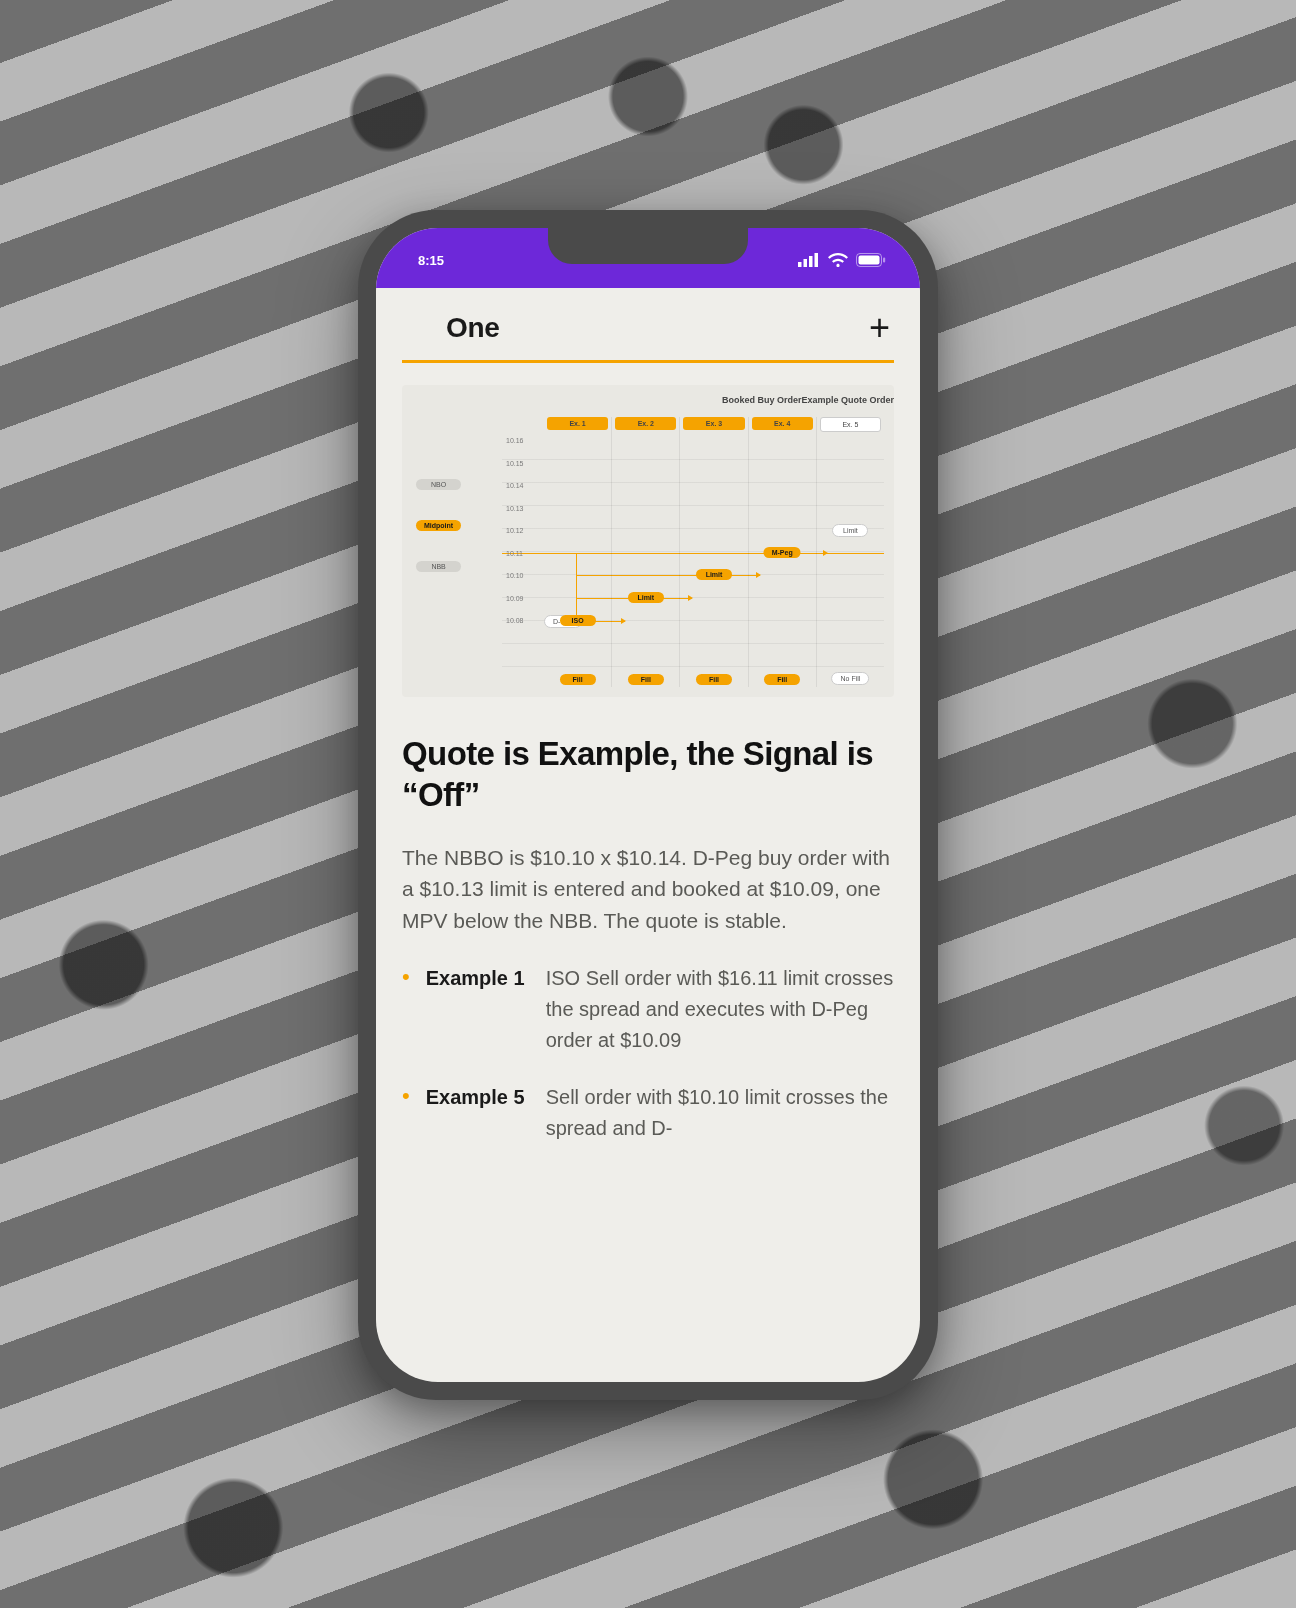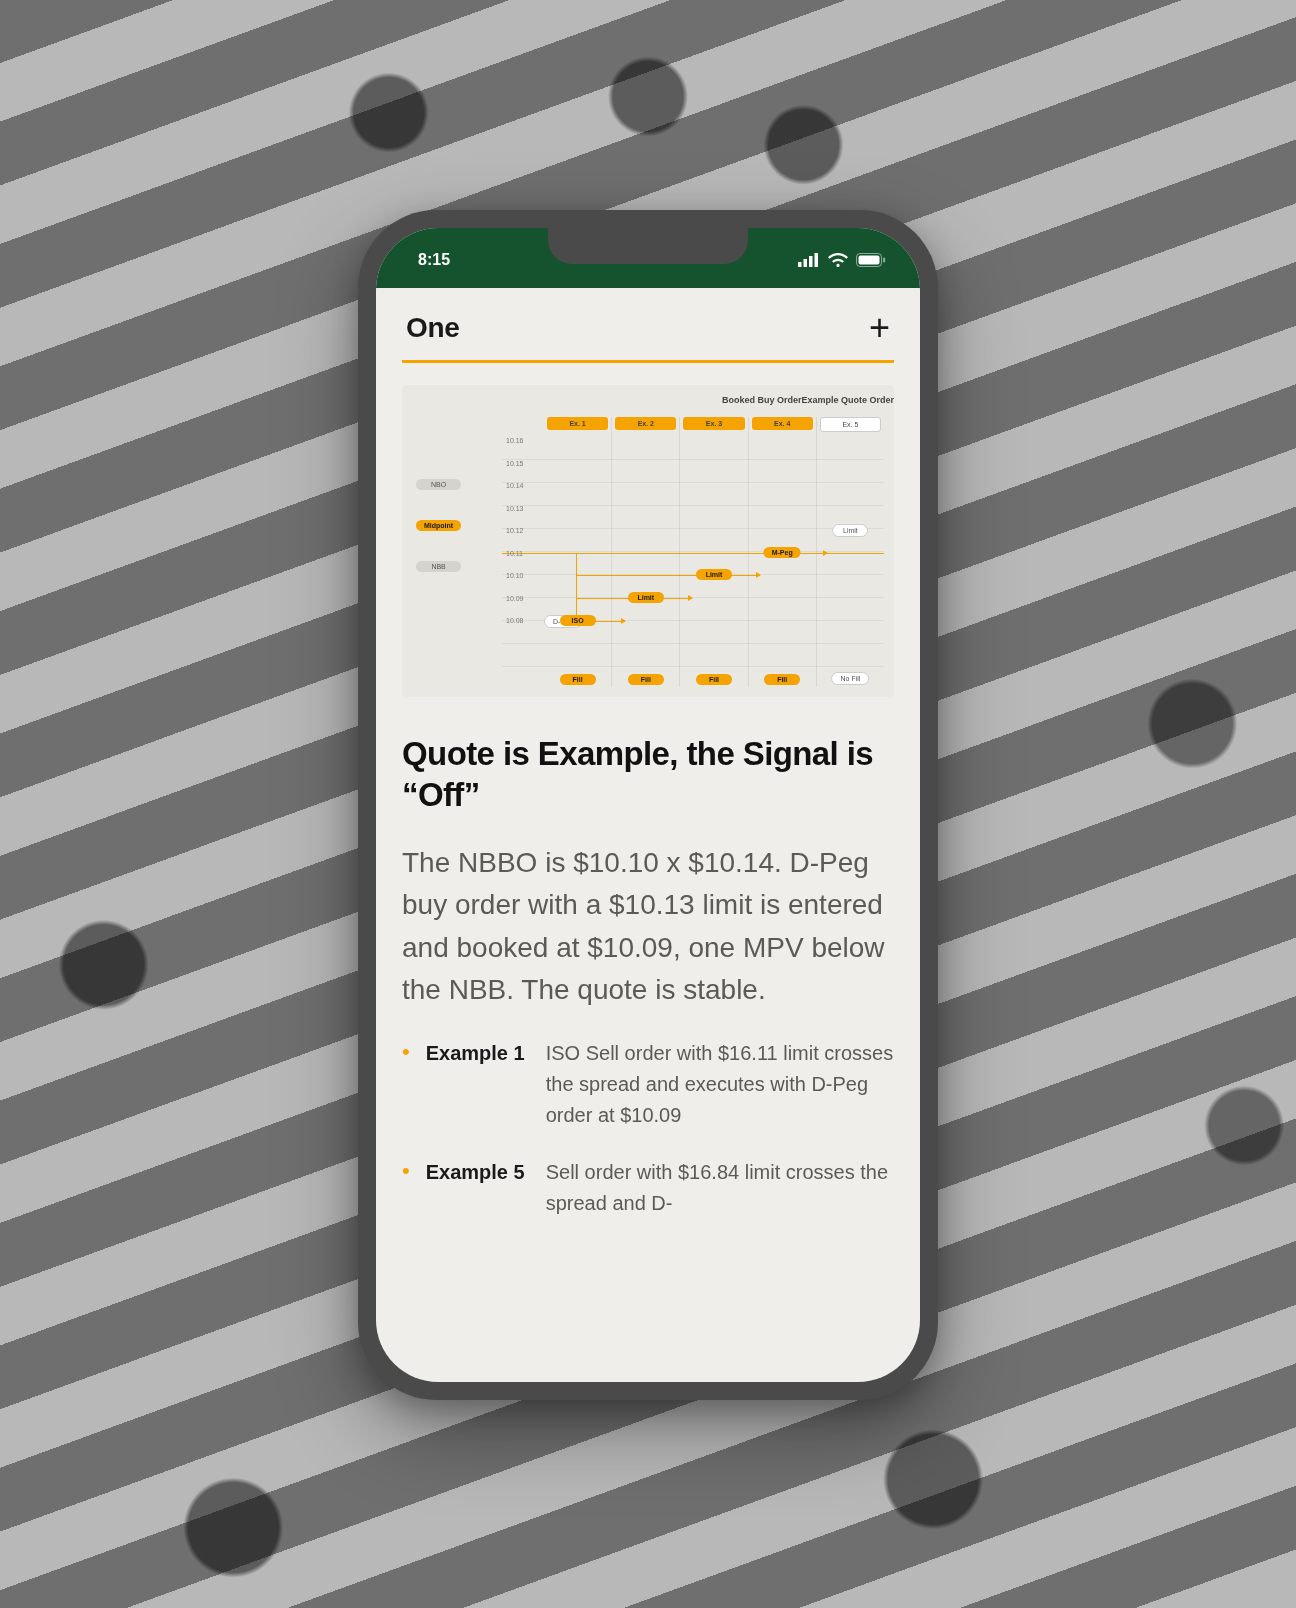--- a/index.html
+++ b/index.html
@@ -55,27 +55,27 @@
 .screen {
   width: 100%;
   height: 100%;
   background: #efeeea;
   border-radius: 62px;
   overflow: hidden;
   position: relative;
 }
 .statusbar {
   height: 60px;
-  background: #14532d;
+  background: #6d28d9;
   color: #fff;
   display: flex;
   align-items: center;
   justify-content: space-between;
   padding: 4px 34px 0 42px;
-  font-size: 16px;
+  font-size: 13px;
   font-weight: 600;
   position: relative;
 }
 .notch {
   position: absolute;
   left: 50%;
   transform: translateX(-50%);
   top: -2px;
   width: 200px;
   height: 38px;
@@ -92,21 +92,21 @@
   height: calc(100% - 60px);
   overflow: hidden;
 }
 .tabbar {
   display: flex;
   justify-content: space-between;
   align-items: center;
   padding: 22px 4px 14px;
   border-bottom: 3px solid #f5a300;
 }
-.tabname { font-size: 28px; font-weight: 600; letter-spacing: -0.3px; }
+.tabname { font-size: 28px; font-weight: 600; letter-spacing: -0.3px; margin-left: 40px; }
 .plus { font-size: 36px; font-weight: 300; line-height: 1; }
 
 
 .diagram {
   margin-top: 22px;
   background: #e9e8e3;
   border-radius: 4px;
   padding: 14px 10px 12px;
   font-size: 8px;
   color: #444;
@@ -196,21 +196,21 @@
 .title {
   font-size: 33px;
   font-weight: 600;
   line-height: 1.25;
   letter-spacing: -0.6px;
   margin-top: 36px;
   color: #111;
 }
 .para {
   margin-top: 26px;
-  font-size: 28px;
+  font-size: 21px;
   line-height: 1.52;
   color: #5a5a56;
 }
 .list { margin-top: 26px; }
 .li {
   display: flex;
   gap: 16px;
   font-size: 20px;
   line-height: 1.55;
   color: #5a5a56;
@@ -328,19 +328,19 @@
 
       <div class="list">
         <div class="li">
           <span class="bullet">•</span>
           <span class="exlabel">Example 1</span>
           <span class="exbody">ISO Sell order with $16.11 limit crosses the spread and executes with D-Peg order at $10.09</span>
         </div>
         <div class="li">
           <span class="bullet">•</span>
           <span class="exlabel">Example 5</span>
-          <span class="exbody">Sell order with $16.84 limit crosses the spread and D-</span>
+          <span class="exbody">Sell order with $10.10 limit crosses the spread and D-</span>
         </div>
       </div>
     </div>
 
   </div>
 </div>
 
 </body></html>

